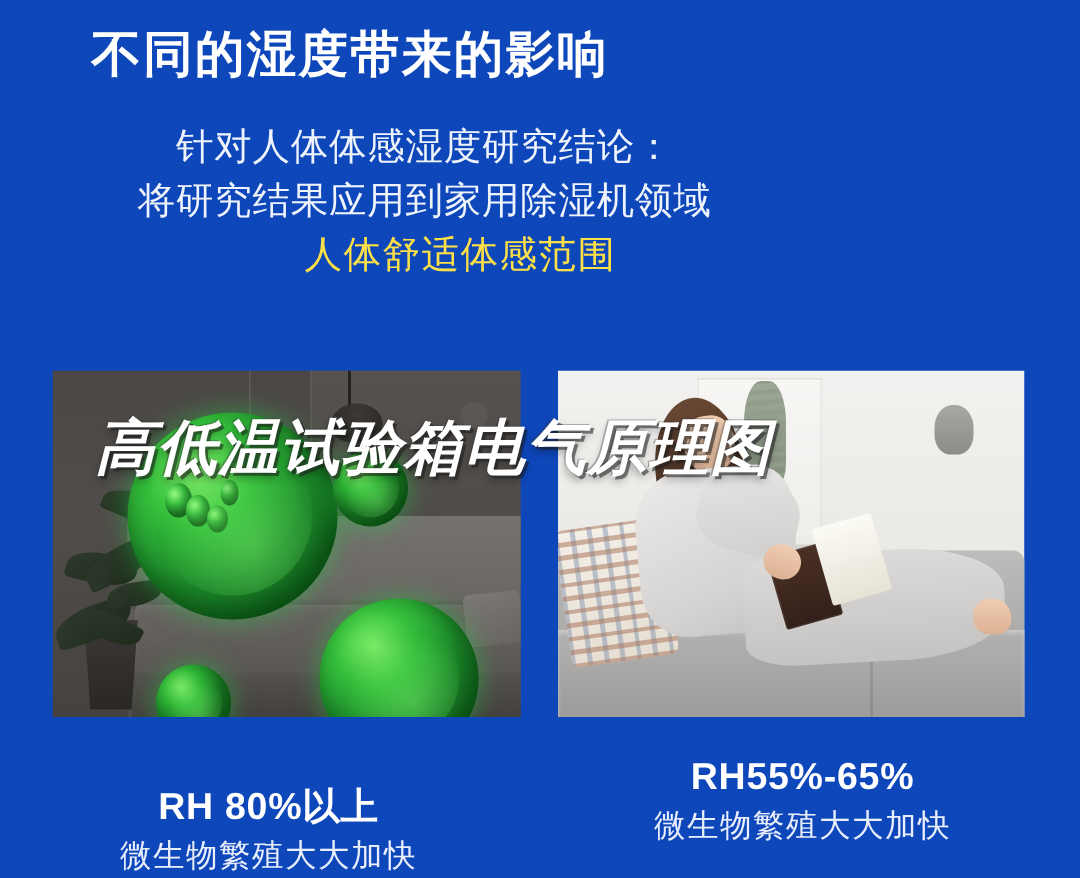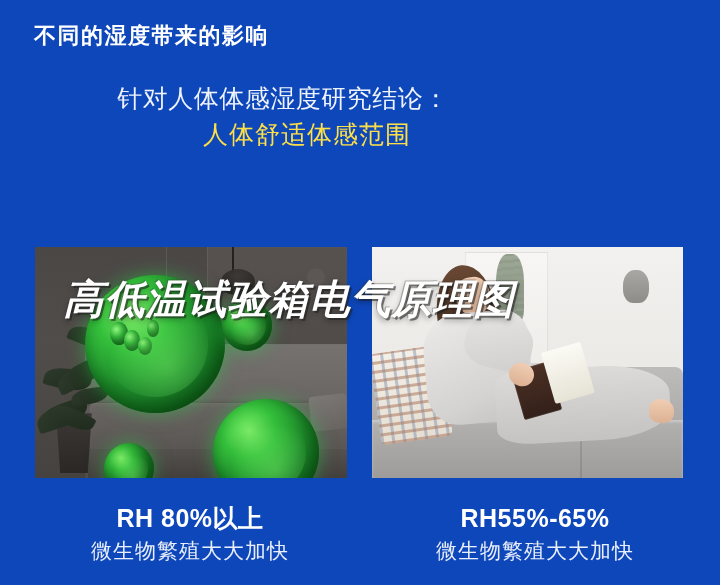--- a/index.html
+++ b/index.html
@@ -19,23 +19,23 @@
     position: relative;
     width: 720px;
     height: 585px;
     background: #0e47ba;
     overflow: hidden;
   }
 
   
   .headline {
     position: absolute;
-    left: 34px;
+    left: 61px;
     top: 16px;
-    font-size: 22px;
+    font-size: 33px;
     line-height: 40px;
     font-weight: 700;
     color: #ffffff;
     letter-spacing: 1.5px;
     white-space: nowrap;
   }
 
   
   .copy {
     position: absolute;
@@ -449,21 +449,21 @@
     top: 502px;
     width: 720px;
     height: 83px;
   }
   .caption-col {
     position: absolute;
     top: 0;
     width: 330px;
     text-align: center;
   }
-  .caption-col.left  { left: 25px;  }
+  .caption-col.left  { left: 14px; margin-top: 20px;  }
   .caption-col.right { left: 370px; }
   .caption-title {
     font-size: 25px;
     line-height: 32px;
     font-weight: 700;
     color: #ffffff;
     letter-spacing: 0.5px;
     white-space: nowrap;
   }
   .caption-sub {
@@ -478,20 +478,21 @@
 </style>
 </head>
 <body>
 
 <div id="poster">
 
   <div class="headline">不同的湿度带来的影响</div>
 
   <div class="copy">
     <div class="copy-line">针对人体体感湿度研究结论：</div>
+    <div class="copy-line">将研究结果应用到家用除湿机领域</div>
     <div class="copy-line bold-line">人体舒适体感范围</div>
   </div>
 
   <div class="photo-row">
 
     <div class="photo left">
       <div class="room-dark">
         <div class="rd-wall-panel"></div>
         <div class="rd-wall-line"></div>
         <div class="rd-lamp-cord"></div>

